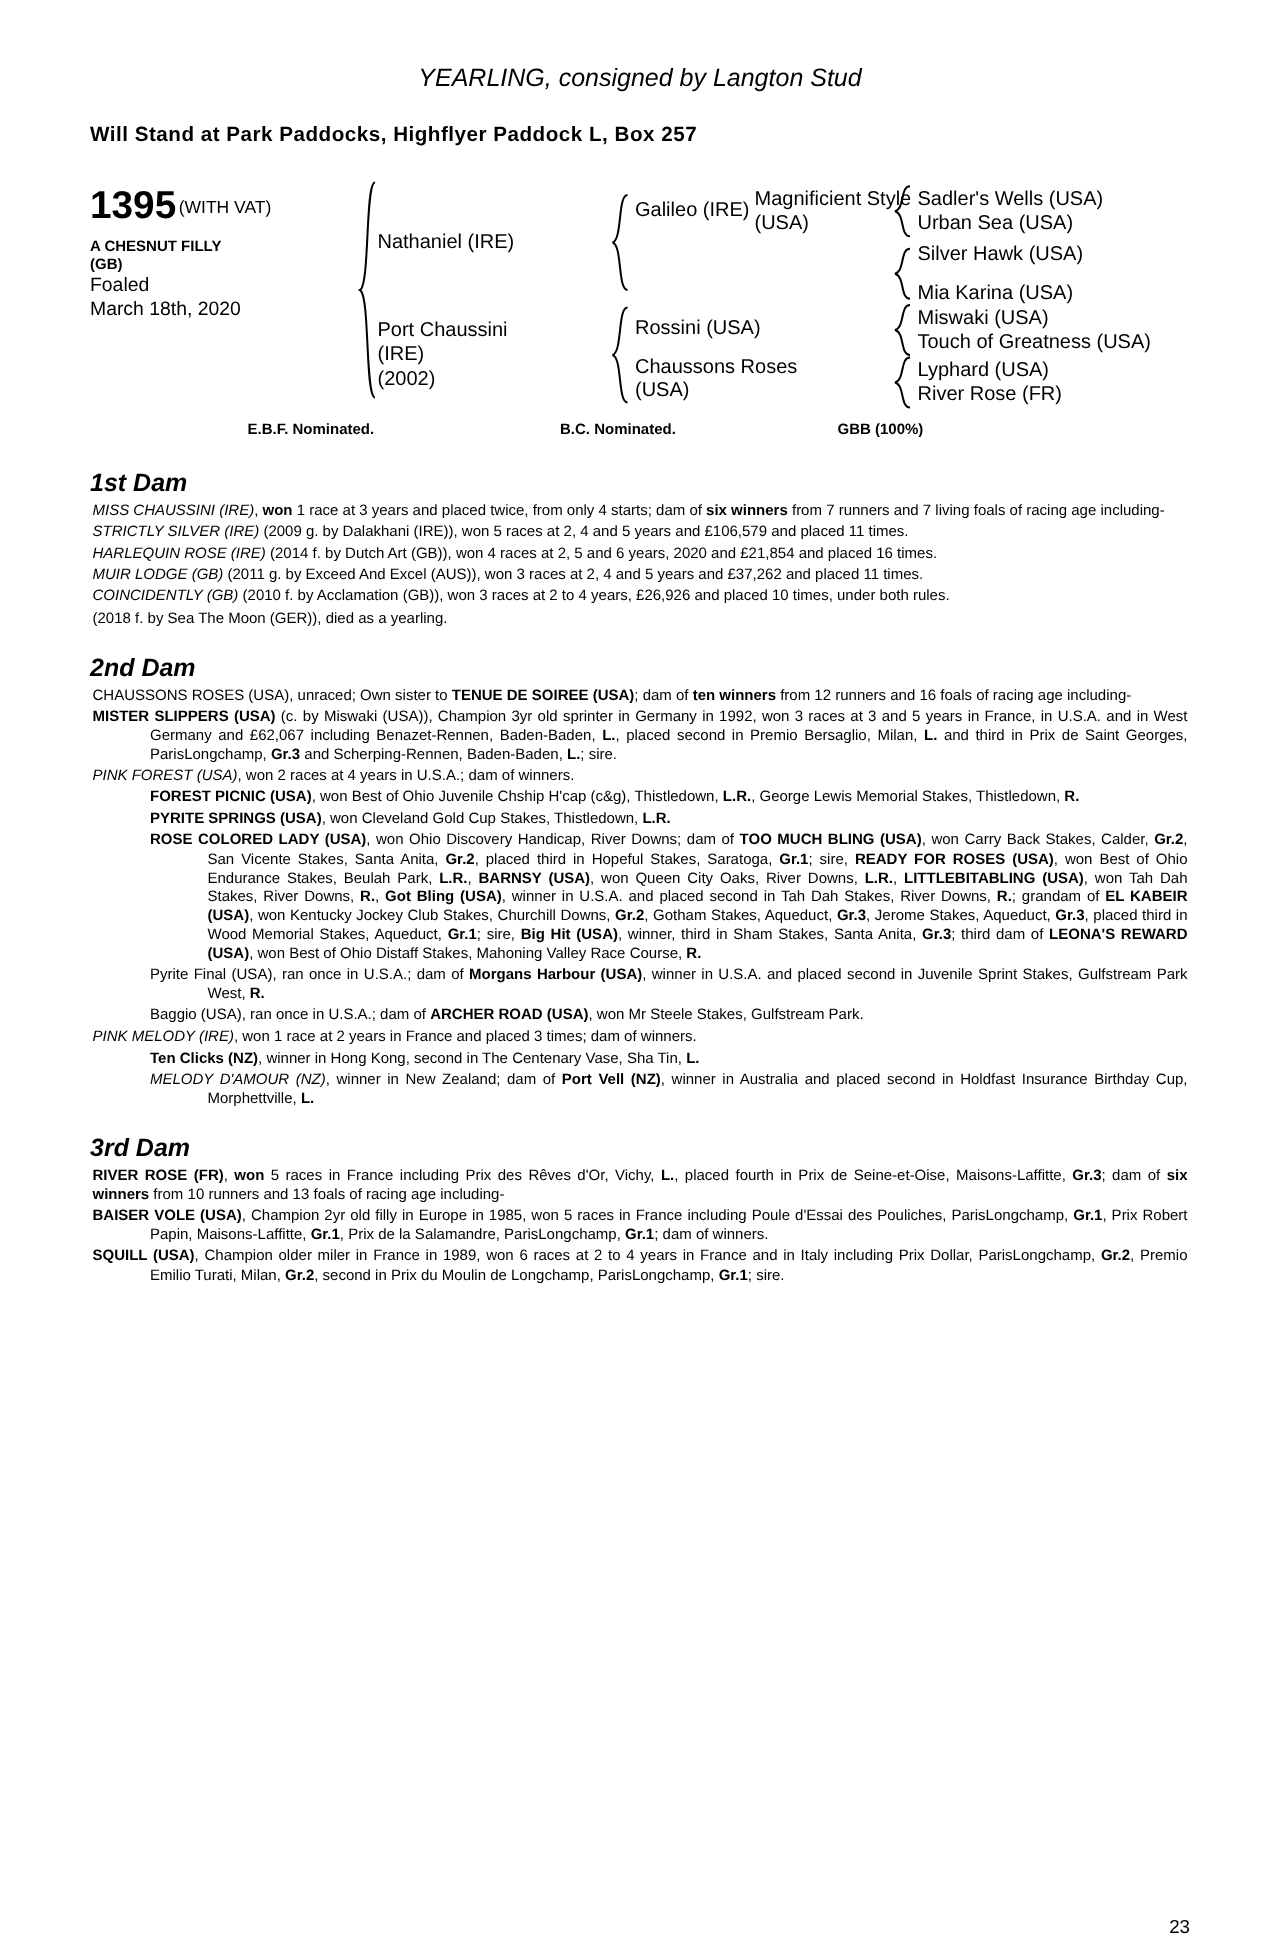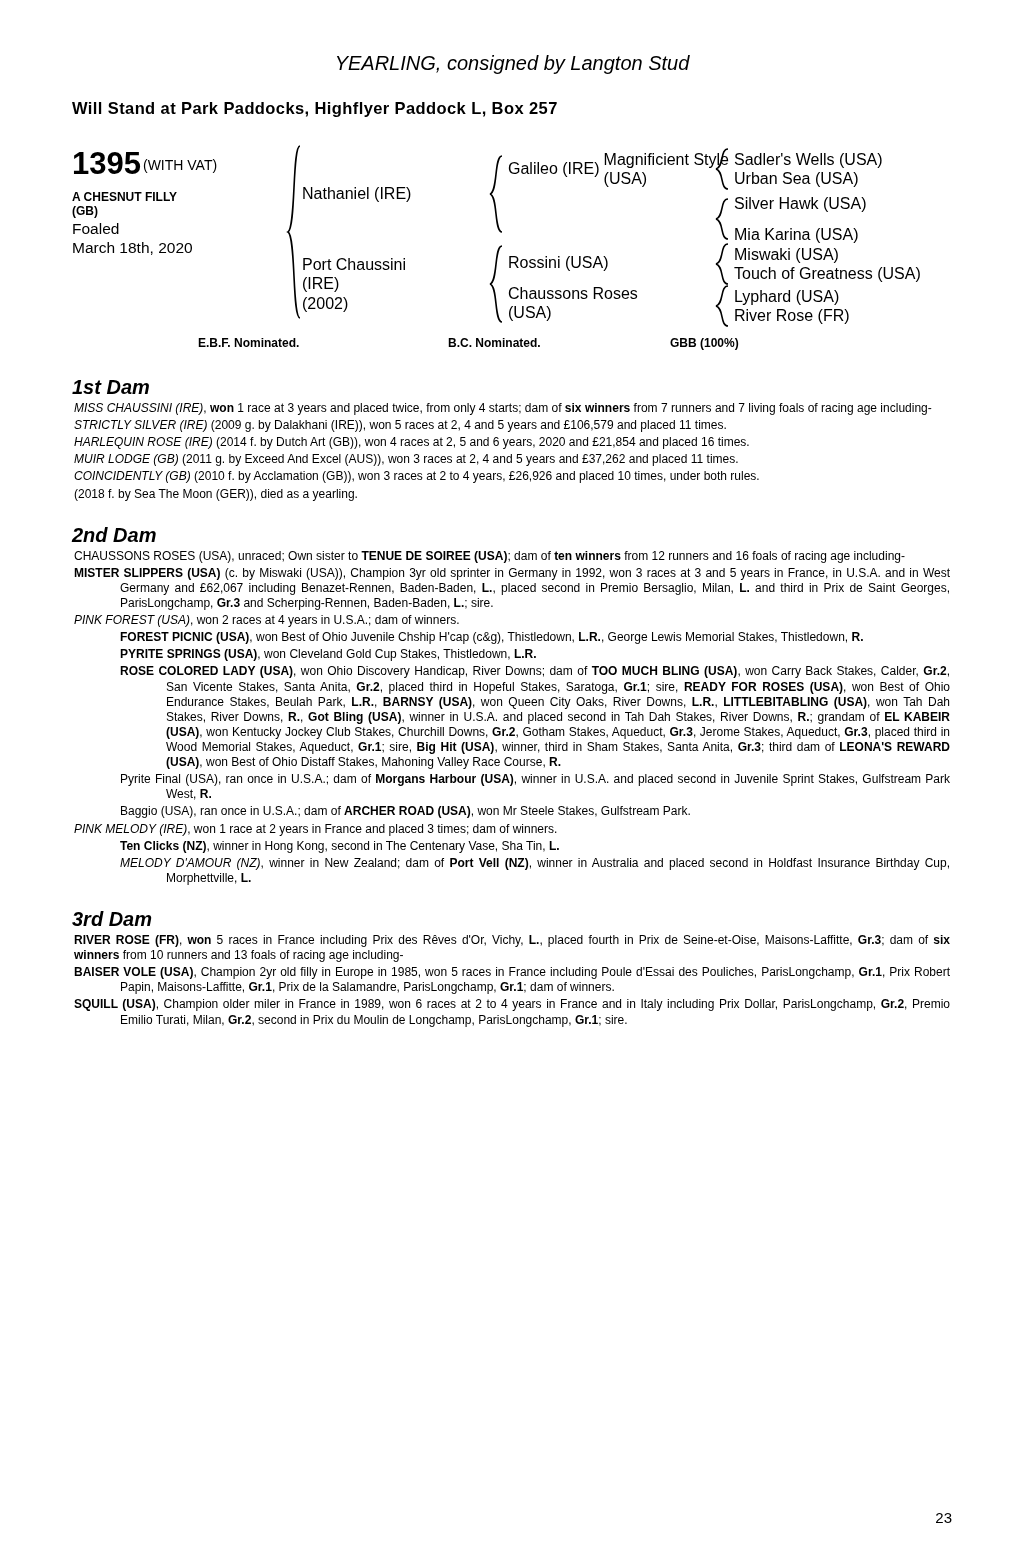--- a/index.html
+++ b/index.html
@@ -121,21 +121,21 @@
   p.t.lvl1 { padding-left: 46px; text-indent: -46px; }
   p.t.lvl2 { padding-left: 92px; text-indent: -46px; }
   p.hang0 { padding-left: 46px; text-indent: -46px; }
 
   i { font-style: italic; }
   b { font-weight: bold; }
 
   .pageno {
     position: absolute;
     right: 72px;
-    bottom: 32px;
+    bottom: 8px;
     font-size: 15px;
   }
 </style>
 </head>
 <body>
 
 <div class="page">
 
   <div class="title">YEARLING, consigned by Langton Stud</div>
 

